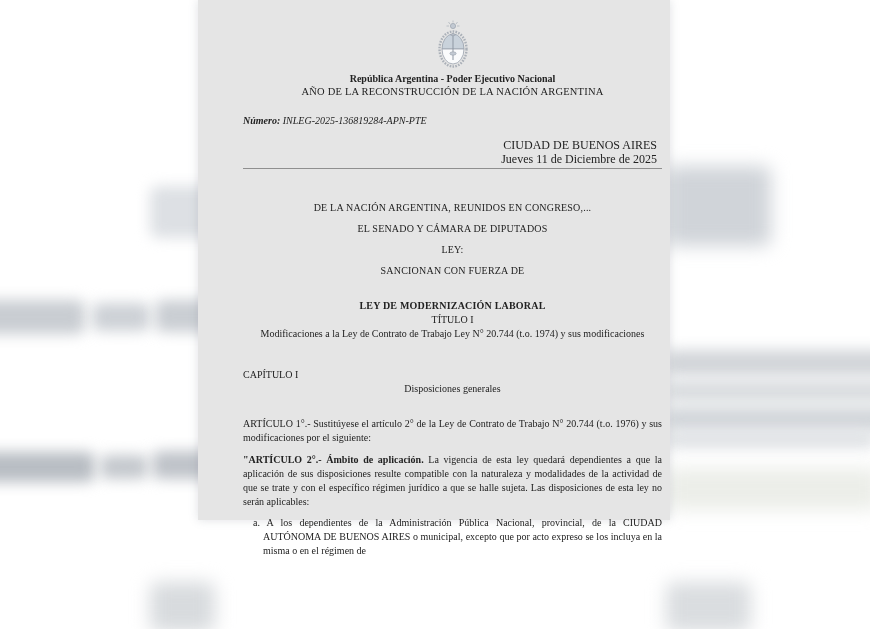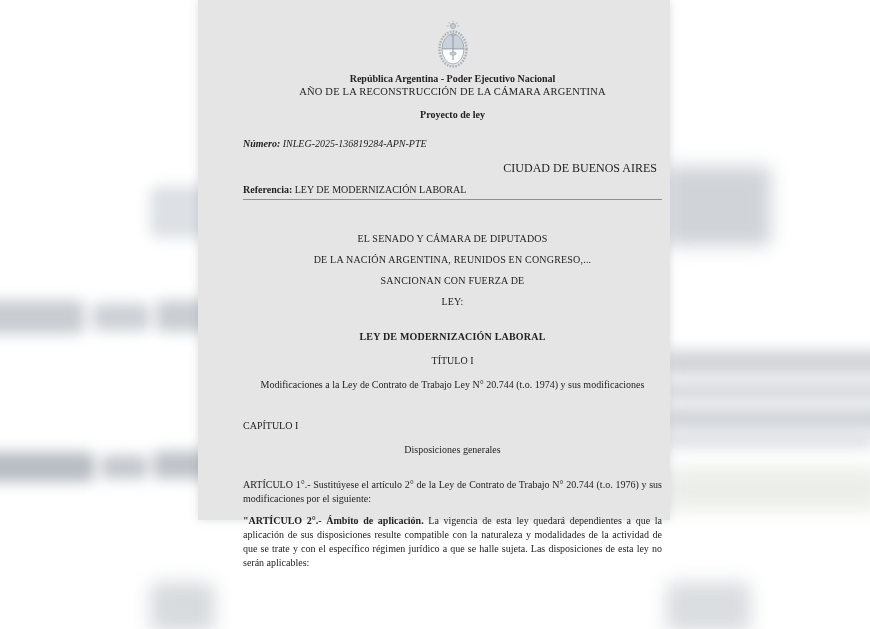--- a/index.html
+++ b/index.html
@@ -21,21 +21,21 @@
   .year{font-size:10.5px;line-height:13px;text-align:center;letter-spacing:0.2px;}
   .doc-type{margin-top:10px;font-weight:bold;font-size:10px;line-height:13px;text-align:center;}
   .number-line{margin-top:16px;font-size:10px;line-height:14px;font-style:italic;}
   .bold{font-weight:bold;}
   .city-date{margin-top:10px;text-align:right;font-size:12px;line-height:14px;padding-right:5px;}
   .reference{margin-top:8px;font-size:10px;line-height:14px;}
   .rule{margin-top:2px;border:0;border-top:1px solid #8f8f8f;height:0;}
   .preamble{margin-top:28px;}
   .preamble div{font-size:10px;line-height:21px;text-align:center;letter-spacing:0.2px;}
   .law-title{margin-top:18px;font-weight:bold;font-size:10px;line-height:14px;text-align:center;letter-spacing:0.2px;}
-  .h-center{margin-top:10px;font-size:10px;line-height:14px;text-align:center;}
+  .h-center{margin-top:0;font-size:10px;line-height:14px;text-align:center;}
   .chapter{margin-top:27px;font-size:10px;line-height:14px;}
   .para{margin-top:7px;font-size:10px;line-height:14.3px;text-align:justify;}
   .para.first{margin-top:21px;}
   .list-item{margin-top:6px;margin-left:10px;padding-left:10px;text-indent:-10px;
              font-size:10px;line-height:14.3px;text-align:justify;}
 </style>
 </head>
 <body>
 
 <div class="canvas">
@@ -73,53 +73,52 @@
           <path d="M8,29 a11,15 0 0 1 22,0 z" fill="#c9d2db" stroke="#99a1ac" stroke-width="0.8"></path>
           <path d="M8,29 a11,15 0 0 0 22,0 z" fill="#fafbfc" stroke="#99a1ac" stroke-width="0.8"></path>
           <line x1="19" y1="15" x2="19" y2="40" stroke="#8e97a3" stroke-width="1"></line>
           <path d="M16.5,15 q2.5,-3.5 5,0 q-2.5,1.8 -5,0 z" fill="#b6bdc6" stroke="#8e97a3" stroke-width="0.5"></path>
           <ellipse cx="19" cy="33.5" rx="3.2" ry="1.7" fill="#c3cad3" stroke="#8e97a3" stroke-width="0.5"></ellipse>
         </svg>
       </span>
     </div>
 
     <div class="org">República Argentina - Poder Ejecutivo Nacional</div>
-    <div class="year">AÑO DE LA RECONSTRUCCIÓN DE LA CÁMARA ARGENTINA</div>
-    <div class="doc-type">Proyecto de ley</div>
+    <div class="year">AÑO DE LA RECONSTRUCCIÓN DE LA NACIÓN ARGENTINA</div>
 
     <div class="number-line">
       <span class="bold">Número:</span>
       <span>INLEG-2025-136819284-APN-PTE</span>
     </div>
 
     <div class="city-date">
       <div>CIUDAD DE BUENOS AIRES</div>
+      <div>Jueves 11 de Diciembre de 2025</div>
     </div>
 
-    <div class="reference">
-      <span class="bold">Referencia:</span>
-      <span>LEY DE MODERNIZACIÓN LABORAL</span>
-    </div>
 
     <hr class="rule">
 
     <div class="preamble">
+      <div>DE LA NACIÓN ARGENTINA, REUNIDOS EN CONGRESO,...</div>
       <div>EL SENADO Y CÁMARA DE DIPUTADOS</div>
-      <div>DE LA NACIÓN ARGENTINA, REUNIDOS EN CONGRESO,...</div>
+      <div>LEY:</div>
       <div>SANCIONAN CON FUERZA DE</div>
-      <div>LEY:</div>
     </div>
 
     <div class="law-title">LEY DE MODERNIZACIÓN LABORAL</div>
     <div class="h-center">TÍTULO I</div>
     <div class="h-center">Modificaciones a la Ley de Contrato de Trabajo Ley N° 20.744 (t.o. 1974) y sus modificaciones</div>
     <div class="chapter">CAPÍTULO I</div>
     <div class="h-center">Disposiciones generales</div>
 
     <div class="para first">ARTÍCULO 1°.- Sustitúyese el artículo 2° de la Ley de Contrato de Trabajo N° 20.744 (t.o. 1976) y sus modificaciones por el siguiente:</div>
 
     <div class="para">
       <span class="bold">"ARTÍCULO 2°.- Ámbito de aplicación.</span><span> La vigencia de esta ley quedará dependientes a que la aplicación de sus disposiciones resulte compatible con la naturaleza y modalidades de la actividad de que se trate y con el específico régimen jurídico a que se halle sujeta. Las disposiciones de esta ley no serán aplicables:</span>
     </div>
 
+    <div class="list-item">
+      <span>a.</span><span> A los dependientes de la Administración Pública Nacional, provincial, de la CIUDAD AUTÓNOMA DE BUENOS AIRES o municipal, excepto que por acto expreso se los incluya en la misma o en el régimen de</span>
+    </div>
 
   </div>
 </div>
 
 </body></html>

